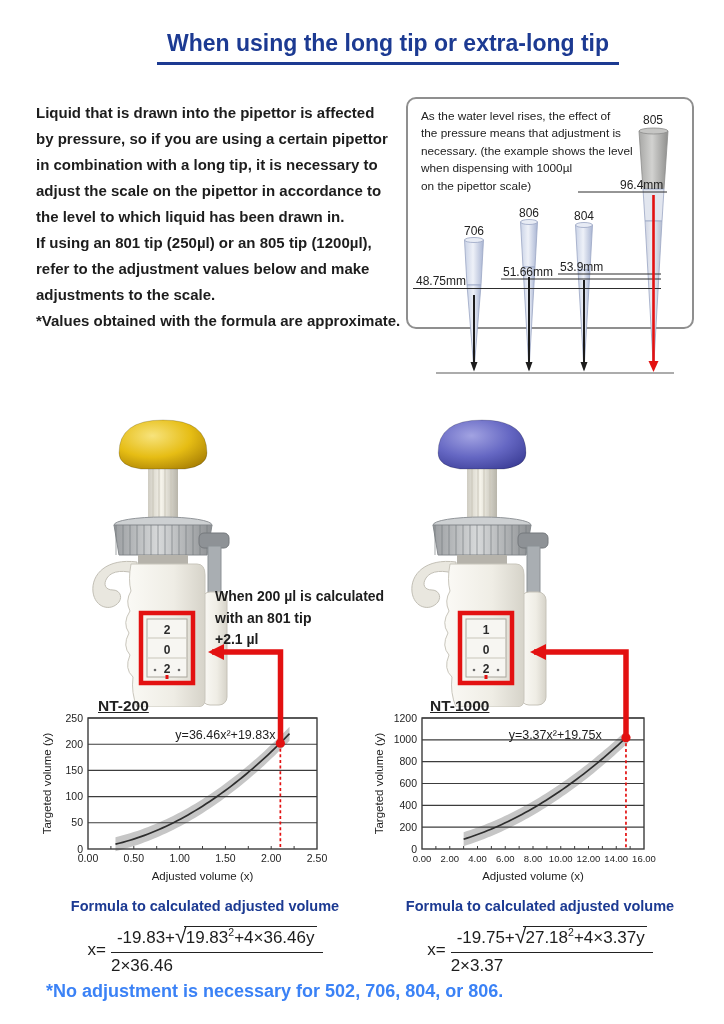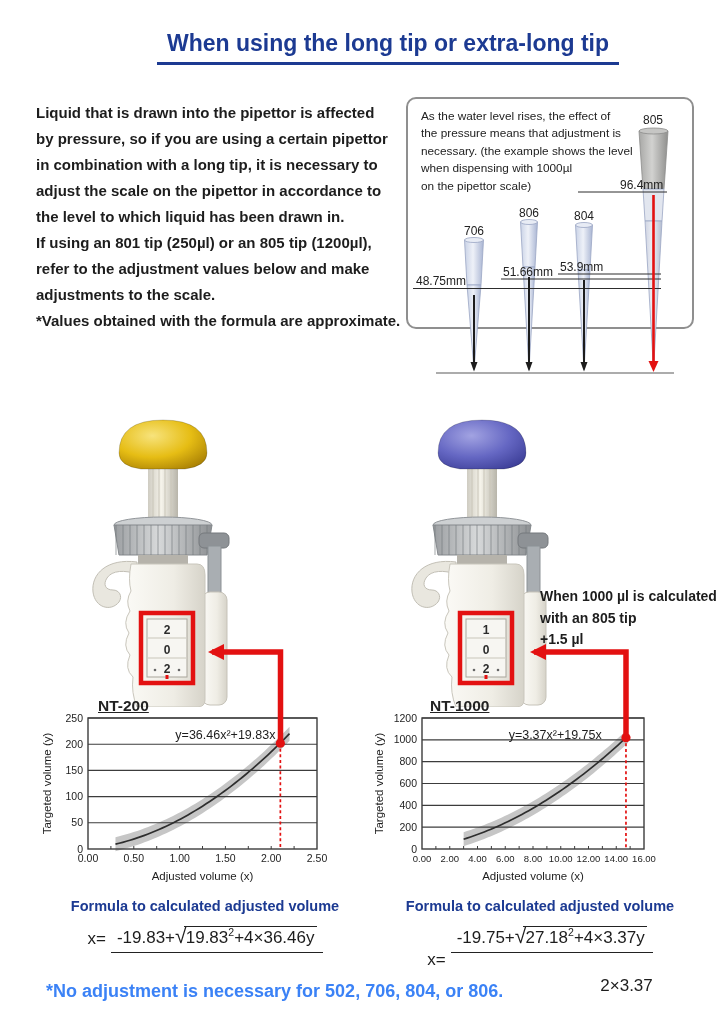--- a/index.html
+++ b/index.html
@@ -30,21 +30,21 @@
   .tick{font-size:10.5px;} .tick2{font-size:9.5px;}
   .eq{font-size:12.5px;} .axis{font-size:11.5px;}
   .connectors{position:absolute;left:0;top:0;pointer-events:none;}
   .formula-head{position:absolute;top:898px;width:330px;text-align:center;
         color:#1c3a92;font-size:14.5px;font-weight:bold;}
   .fh-left{left:40px;} .fh-right{left:375px;}
   .formula{position:absolute;top:924px;width:330px;display:flex;justify-content:center;
         align-items:center;font-size:17px;color:#1d1d1d;}
   .f-left{left:40px;} .f-right{left:375px;}
   .formula .lhs{margin-right:5px;}
-  .frac{display:inline-flex;flex-direction:column;text-align:right;gap:20px;}
+  .frac{display:inline-flex;flex-direction:column;text-align:left;}
   .frac .num{border-bottom:1.6px solid #222;padding:0 6px 3px;white-space:nowrap;}
   .frac .den{padding-top:3px;}
   .sqrt .sign{font-size:1.25em;margin-right:-3px;}
   .radicand{border-top:1.7px solid #222;padding:1px 2px 0;}
   sup{font-size:0.62em;}
   .footnote{position:absolute;left:46px;top:981px;font-size:18px;font-weight:600;color:#3b82f6;}
 </style>
 </head>
 <body>
 
@@ -247,24 +247,24 @@
       <text class="digit" x="82" y="222">1</text>
       <text class="digit" x="82" y="242">0</text>
       <text class="digit" x="82" y="261">2</text>
       <circle cx="70" cy="258" r="1.3" fill="#666"></circle>
         <circle cx="94" cy="258" r="1.3" fill="#666"></circle>
       <rect x="80.5" y="263" width="3" height="4" fill="#e31111"></rect>
       <rect x="56" y="201" width="52" height="70" fill="none" stroke="#e31111" stroke-width="4.5"></rect>
     </g>
   </svg>
 
-  <div class="callout callout-right">
-    <div>When 1000 µl is calculated</div>
-    <div>with an 805 tip</div>
-    <div>+1.5 µl</div>
+  <div class="callout callout-left">
+    <div>When 200 µl is calculated</div>
+    <div>with an 801 tip</div>
+    <div>+2.1 µl</div>
   </div>
 
   <div class="model model-left">NT-200</div>
   <div class="model model-right">NT-1000</div>
 
   <svg class="chart chart-left chart-svg" width="340" height="192" viewBox="0 0 340 192">
       <rect x="48" y="16" width="229" height="131" fill="#fff"></rect>
       <polygon points="75.48,135.1632704 79.10583333333334,134.26828390381945 82.73166666666667,133.31342831527778 86.3575,132.298703634375 89.98333333333333,131.22410986111112 93.60916666666667,130.0896469954861 97.235,128.8953150375 100.86083333333335,127.64111398715278 104.48666666666666,126.32704384444443 108.11250000000001,124.953104609375 111.73833333333333,123.51929628194443 115.36416666666668,122.02561886215278 118.99,120.47207234999999 122.61583333333334,118.8586567454861 126.24166666666667,117.1853720486111 129.8675,115.452218259375 133.49333333333334,113.65919537777778 137.11916666666667,111.80630340381944 140.745,109.89354233750001 144.37083333333334,107.92091217881945 147.99666666666667,105.88841292777778 151.6225,103.796044584375 155.24833333333333,101.6438071486111 158.87416666666667,99.43170062048611 162.5,97.15972500000001 166.12583333333333,94.82788028715278 169.75166666666667,92.43616648194444 173.37750000000003,89.984583584375 177.00333333333333,87.47313159444444 180.6291666666667,84.90181051215276 184.25500000000002,82.27062033749998 187.88083333333336,79.5795610704861 191.5066666666667,76.8286327111111 195.13250000000002,74.01783525937498 198.75833333333335,71.14716871527776 202.38416666666666,68.21663307881943 206.01000000000002,65.22622835000001 209.63583333333335,62.1759545288194 213.26166666666666,59.06581161527777 216.88750000000002,55.89579960937499 220.51333333333332,52.66591851111113 224.13916666666668,49.3761683204861 227.76500000000004,46.02654903749996 231.39083333333332,42.61706066215278 235.01666666666668,39.147703194444404 238.64249999999998,35.618476634375 242.26833333333335,32.02938098194443 245.89416666666668,28.380416237152787 249.52000000000004,24.67158239999999 249.52000000000004,38.67158239999999 245.89416666666668,42.38041623715279 242.26833333333335,46.02938098194443 238.64249999999998,49.618476634375 235.01666666666668,53.147703194444404 231.39083333333332,56.61706066215278 227.76500000000004,60.02654903749996 224.13916666666668,63.3761683204861 220.51333333333332,66.66591851111113 216.88750000000002,69.89579960937499 213.26166666666666,73.06581161527777 209.63583333333335,76.1759545288194 206.01000000000002,79.22622835000001 202.38416666666666,82.21663307881943 198.75833333333335,85.14716871527776 195.13250000000002,88.01783525937498 191.5066666666667,90.8286327111111 187.88083333333336,93.5795610704861 184.25500000000002,96.27062033749998 180.6291666666667,98.90181051215276 177.00333333333333,101.47313159444444 173.37750000000003,103.984583584375 169.75166666666667,106.43616648194444 166.12583333333333,108.82788028715278 162.5,111.15972500000001 158.87416666666667,113.43170062048611 155.24833333333333,115.6438071486111 151.6225,117.796044584375 147.99666666666667,119.88841292777778 144.37083333333334,121.92091217881945 140.745,123.89354233750001 137.11916666666667,125.80630340381944 133.49333333333334,127.65919537777778 129.8675,129.452218259375 126.24166666666667,131.1853720486111 122.61583333333334,132.8586567454861 118.99,134.47207235 115.36416666666668,136.02561886215278 111.73833333333333,137.51929628194443 108.11250000000001,138.953104609375 104.48666666666666,140.32704384444443 100.86083333333335,141.64111398715278 97.235,142.8953150375 93.60916666666667,144.0896469954861 89.98333333333333,145.22410986111112 86.3575,146.298703634375 82.73166666666667,147.31342831527778 79.10583333333334,148.26828390381945 75.48,149.1632704" fill="#c6c6c6"></polygon>
       <text x="43" y="150.5" text-anchor="end" class="tick">0</text>
       <line x1="48" x2="277" y1="120.8" y2="120.8" stroke="#3c3c3c" stroke-width="1.1"></line>
@@ -356,20 +356,21 @@
     <polygon points="530,652 546,644 546,660" fill="#e31111"></polygon>
   </svg>
 
   <div class="formula-head fh-left">Formula to calculated adjusted volume</div>
   <div class="formula-head fh-right">Formula to calculated adjusted volume</div>
 
   <div class="formula f-left">
     <span class="lhs">x=</span>
     <span class="frac">
       <span class="num"><span>-19.83+</span><span class="sqrt"><span class="sign">√</span><span class="radicand"><span>19.83</span><sup>2</sup><span>+4×36.46y</span></span></span></span>
+      <span class="den">2×36.46</span>
     </span>
   </div>
   <div class="formula f-right">
     <span class="lhs">x=</span>
     <span class="frac">
       <span class="num"><span>-19.75+</span><span class="sqrt"><span class="sign">√</span><span class="radicand"><span>27.18</span><sup>2</sup><span>+4×3.37y</span></span></span></span>
       <span class="den">2×3.37</span>
     </span>
   </div>
 

